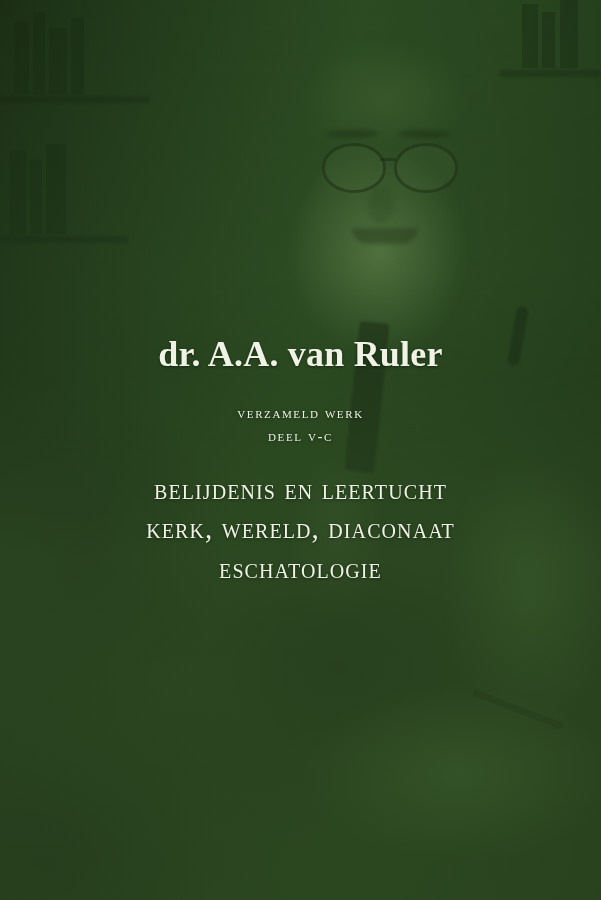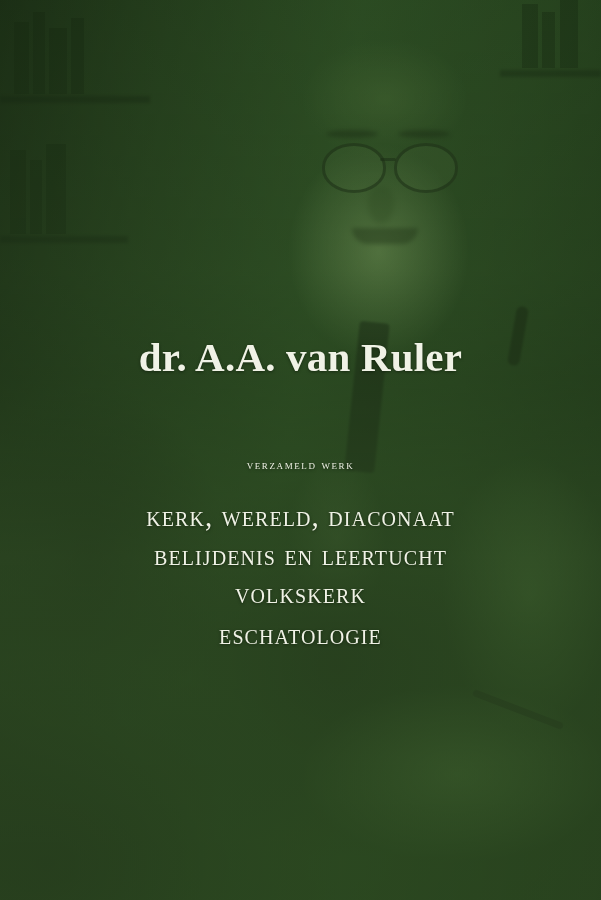--- a/index.html
+++ b/index.html
@@ -156,29 +156,29 @@
   
   .text-block {
     position: absolute;
     left: 0; right: 0;
     top: 336px;
     text-align: center;
     color: #f0f2e6;
     text-shadow: 0 1px 3px rgba(10,20,6,0.55);
   }
   .author {
-    font-size: 41px;
+    font-size: 36px;
     font-weight: 700;
     letter-spacing: 0.2px;
     line-height: 1.05;
     margin: 0 0 0 0;
   }
   .series {
-    margin-top: 76px;
-    font-size: 13px;
+    margin-top: 28px;
+    font-size: 15px;
     letter-spacing: 1.6px;
     font-variant: small-caps;
     text-transform: lowercase;
     line-height: 1.55;
   }
   .series div { display: block; }
   .titles {
     margin-top: 22px;
     font-size: 29px;
     font-variant: small-caps;
@@ -221,23 +221,23 @@
   </div>
 
   <div class="wash"></div>
   <div class="wash2"></div>
 
   <div class="text-block">
     <div class="author">dr. A.A. van Ruler</div>
 
     <div class="series">
       <div>Verzameld werk</div>
+      <div>Deel V-C</div>
     </div>
 
     <div class="titles">
+      <div>Belijdenis en leertucht</div>
       <div>Kerk, wereld, diaconaat</div>
-      <div>Belijdenis en leertucht</div>
-      <div>Volkskerk</div>
       <div class="last">Eschatologie</div>
     </div>
   </div>
 
 </div>
 
 </body></html>

